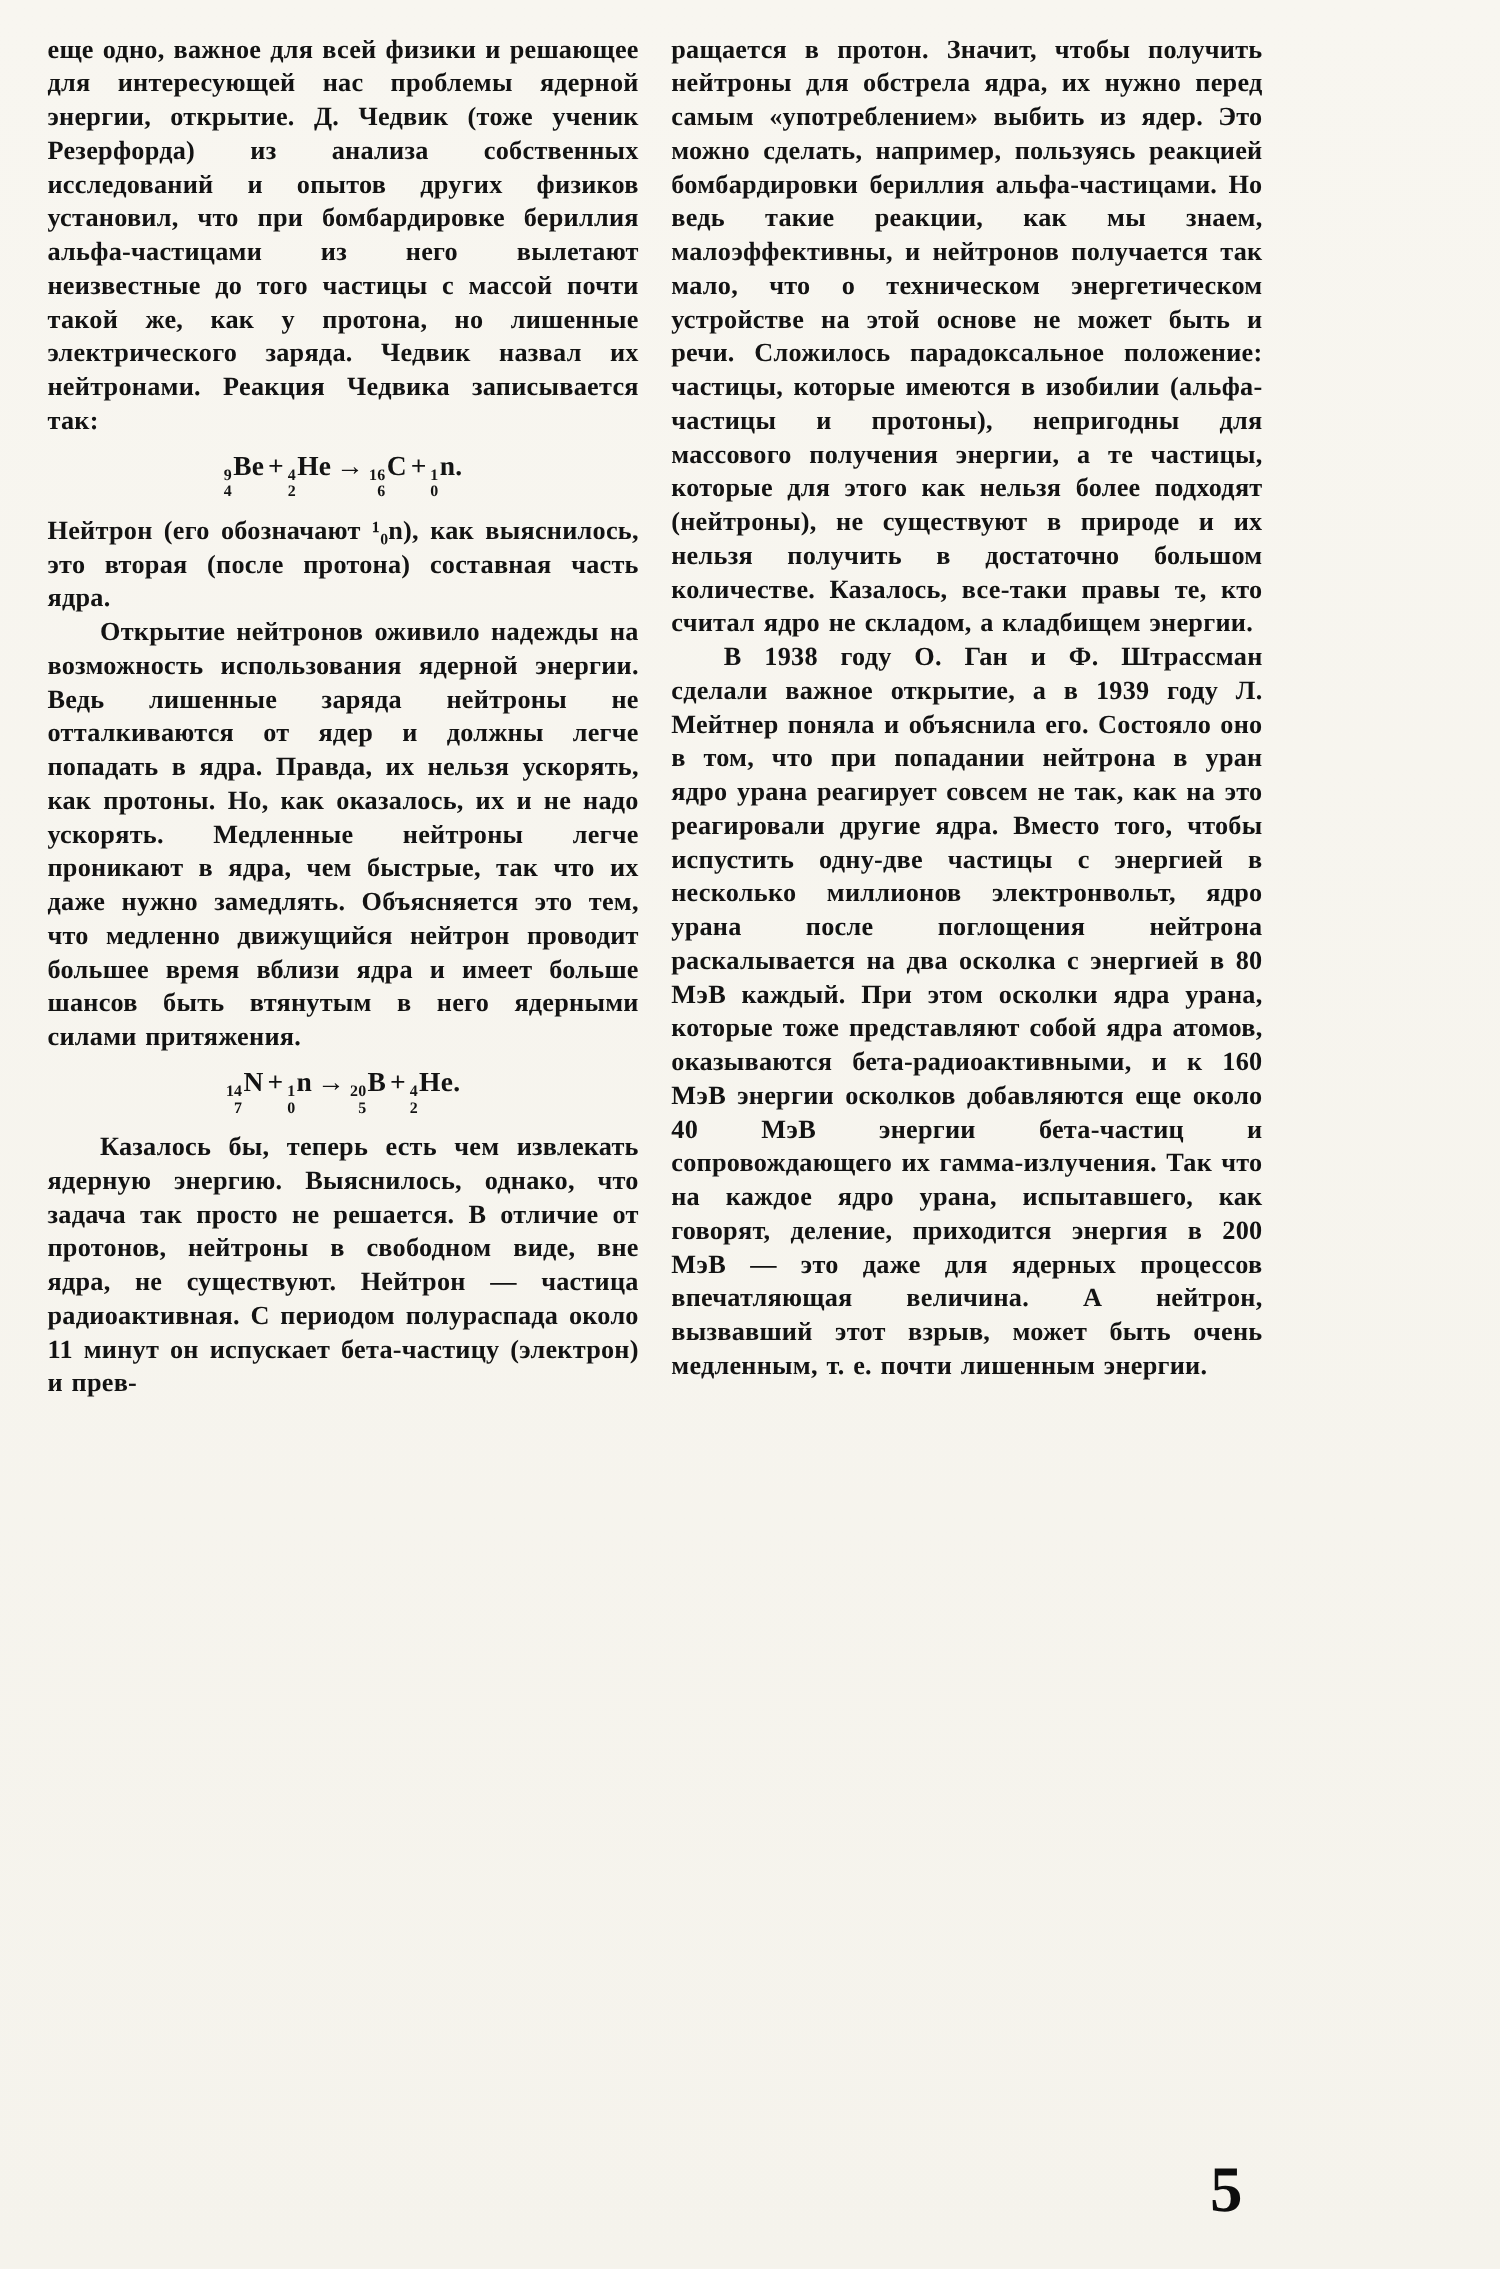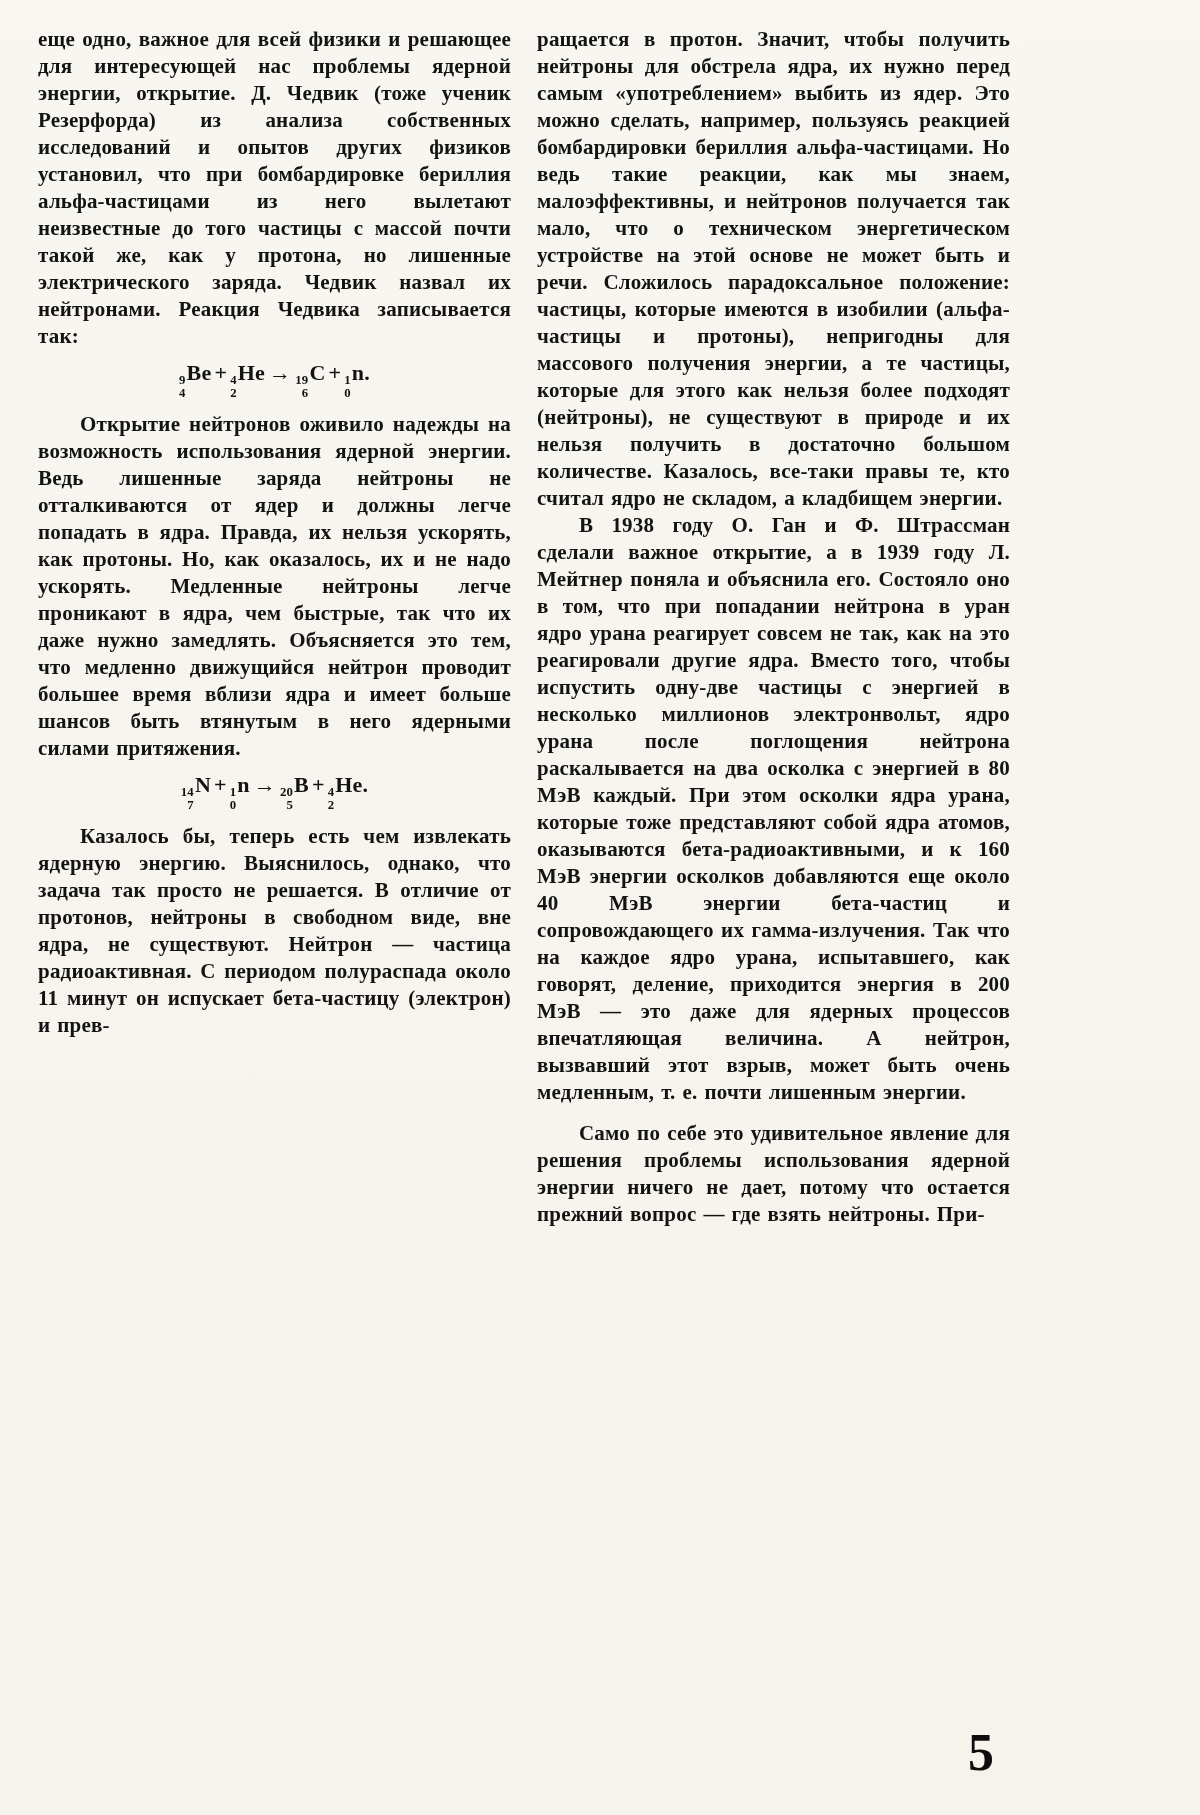--- a/index.html
+++ b/index.html
@@ -95,27 +95,28 @@
     <div class="column">
       <p class="no-indent">еще одно, важное для всей физики и решающее для интересующей нас проблемы ядерной энергии, открытие. Д. Чедвик (тоже ученик Резерфорда) из анализа собственных исследований и опытов других физиков установил, что при бомбардировке бериллия альфа-частицами из него вылетают неизвестные до того частицы с массой почти такой же, как у протона, но лишенные электрического заряда. Чедвик назвал их нейтронами. Реакция Чедвика записывается так:</p>
 
       <div class="formula"><span class="nuclide"><span class="presc">
               <span>9</span>
               <span>4</span>
             </span><span>Be</span></span><span class="op">+</span><span class="nuclide"><span class="presc">
               <span>4</span>
               <span>2</span>
             </span><span>He</span></span><span class="arrow">→</span><span class="nuclide"><span class="presc">
-              <span>19</span>
+              <span>16</span>
               <span>6</span>
             </span><span>C</span></span><span class="op">+</span><span class="nuclide"><span class="presc">
               <span>1</span>
               <span>0</span>
             </span><span>n</span></span><span>.</span></div>
 
+      <p class="no-indent">Нейтрон (его обозначают ¹₀n), как выяснилось, это вторая (после протона) составная часть ядра.</p>
       <p>Открытие нейтронов оживило надежды на возможность использования ядерной энергии. Ведь лишенные заряда нейтроны не отталкиваются от ядер и должны легче попадать в ядра. Правда, их нельзя ускорять, как протоны. Но, как оказалось, их и не надо ускорять. Медленные нейтроны легче проникают в ядра, чем быстрые, так что их даже нужно замедлять. Объясняется это тем, что медленно движущийся нейтрон проводит большее время вблизи ядра и имеет больше шансов быть втянутым в него ядерными силами притяжения.</p>
 
       <div class="formula"><span class="nuclide"><span class="presc">
               <span>14</span>
               <span>7</span>
             </span><span>N</span></span><span class="op">+</span><span class="nuclide"><span class="presc">
               <span>1</span>
               <span>0</span>
             </span><span>n</span></span><span class="arrow">→</span><span class="nuclide"><span class="presc">
               <span>20</span>
@@ -124,19 +125,18 @@
               <span>4</span>
               <span>2</span>
             </span><span>He</span></span><span>.</span></div>
 
       <p>Казалось бы, теперь есть чем извлекать ядерную энергию. Выяснилось, однако, что задача так просто не решается. В отличие от протонов, нейтроны в свободном виде, вне ядра, не существуют. Нейтрон — частица радиоактивная. С периодом полураспада около 11 минут он испускает бета-частицу (электрон) и прев-</p>
     </div>
 
     <div class="column">
       <p class="no-indent">ращается в протон. Значит, чтобы получить нейтроны для обстрела ядра, их нужно перед самым «употреблением» выбить из ядер. Это можно сделать, например, пользуясь реакцией бомбардировки бериллия альфа-частицами. Но ведь такие реакции, как мы знаем, малоэффективны, и нейтронов получается так мало, что о техническом энергетическом устройстве на этой основе не может быть и речи. Сложилось парадоксальное положение: частицы, которые имеются в изобилии (альфа-частицы и протоны), непригодны для массового получения энергии, а те частицы, которые для этого как нельзя более подходят (нейтроны), не существуют в природе и их нельзя получить в достаточно большом количестве. Казалось, все-таки правы те, кто считал ядро не складом, а кладбищем энергии.</p>
       <p>В 1938 году О. Ган и Ф. Штрассман сделали важное открытие, а в 1939 году Л. Мейтнер поняла и объяснила его. Состояло оно в том, что при попадании нейтрона в уран ядро урана реагирует совсем не так, как на это реагировали другие ядра. Вместо того, чтобы испустить одну-две частицы с энергией в несколько миллионов электронвольт, ядро урана после поглощения нейтрона раскалывается на два осколка с энергией в 80 МэВ каждый. При этом осколки ядра урана, которые тоже представляют собой ядра атомов, оказываются бета-радиоактивными, и к 160 МэВ энергии осколков добавляются еще около 40 МэВ энергии бета-частиц и сопровождающего их гамма-излучения. Так что на каждое ядро урана, испытавшего, как говорят, деление, приходится энергия в 200 МэВ — это даже для ядерных процессов впечатляющая величина. А нейтрон, вызвавший этот взрыв, может быть очень медленным, т. е. почти лишенным энергии.</p>
-      <p class="gap-before">Само по себе это удивительное явление для решения проблемы использования ядерной энергии ничего не дает, потому что остается прежний вопрос — где взять нейтроны. При-</p>
     </div>
 
   </div>
 
   <div class="page-number">5</div>
 </div>
 
 </body></html>

